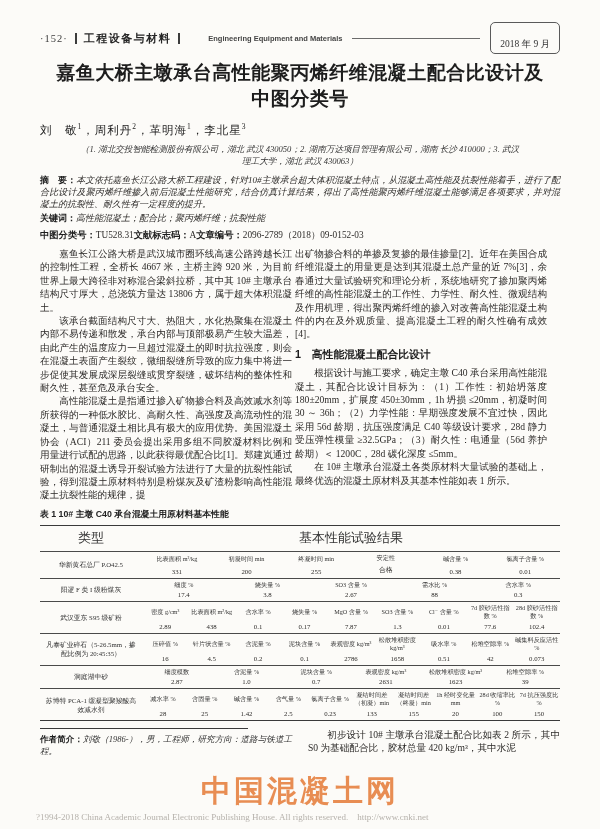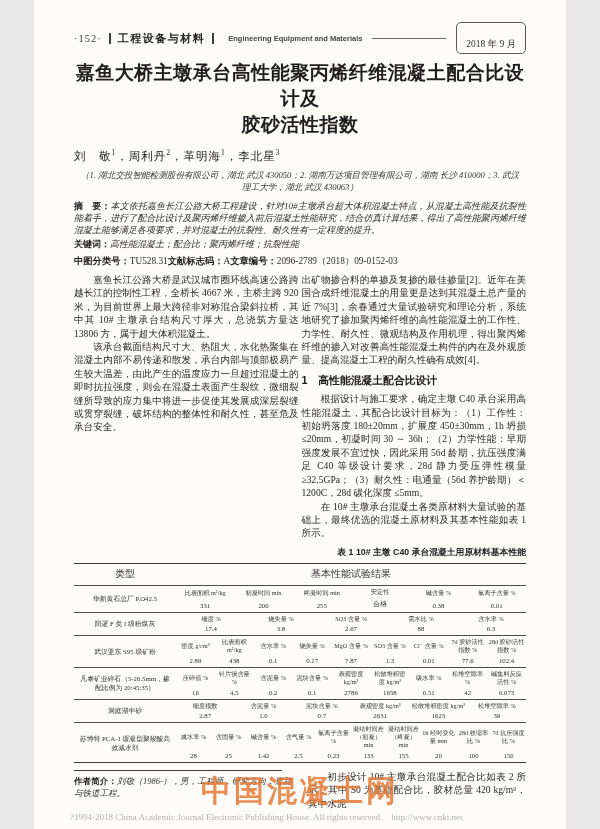--- a/index.html
+++ b/index.html
@@ -1,29 +1,29 @@
 <!DOCTYPE html>
 <html><head>
 <meta charset="utf-8">
 <style>
   * { margin:0; padding:0; box-sizing:border-box; }
   html,body { background:#e9e9e9; }
   .page {
-    width:532px; height:829px; margin:0 auto; position:relative; overflow:hidden;
+    width:600px; height:829px; margin:0 auto; position:relative; overflow:hidden;
     background:#fcfbf8; color:#2e2c2a;
     font-family:"Liberation Serif","DejaVu Serif",serif;
   }
   .inner { padding:30px 40px 0 40px; }
 
   
   .pheader { display:flex; align-items:center; height:16px; }
   .pagenum { font-size:10.5px; color:#3c3c3c; letter-spacing:1px; white-space:nowrap; }
   .vbar { width:2px; height:11px; background:#3c3c3c; margin:0 7px; flex:none; }
   .jcn { font-family:"Liberation Sans","DejaVu Sans",sans-serif; font-weight:bold; font-size:11px; letter-spacing:1.5px; white-space:nowrap; color:#262626; }
-  .jen { font-family:"Liberation Sans","DejaVu Sans",sans-serif; font-weight:bold; font-size:7.5px; color:#454545; margin-left:7px; white-space:nowrap; }
+  .jen { font-family:"Liberation Sans","DejaVu Sans",sans-serif; font-weight:bold; font-size:7.5px; color:#454545; margin-left:21px; white-space:nowrap; }
   .hline { flex:1; border-top:1px solid #6b6b6b; margin:0 10px; }
   .datebox { border:1px solid #5a5a5a; border-radius:5px; padding:15px 9px 2px; font-size:9.5px; white-space:nowrap; color:#333; }
 
   
   .title { margin-top:14px; text-align:center; font-family:"Liberation Sans","DejaVu Sans",sans-serif; font-weight:bold; font-size:19px; line-height:26px; color:#1d1d1d; letter-spacing:0.5px; }
   .authors { margin-top:10px; text-align:left; font-size:11.5px; color:#222; letter-spacing:1px; }
   .authors sup { font-size:7.5px; }
   .affil { margin-top:5px; text-align:center; font-style:italic; font-size:8.6px; line-height:12px; color:#333; }
 
   .absblock { margin-top:7px; text-align:justify; font-style:italic; font-size:9px; line-height:12.3px; color:#2e2c2a; }
@@ -32,24 +32,24 @@
   .metarow { display:flex; justify-content:flex-start; margin-top:5px; font-size:9.3px; }
 
   
   .cols { display:flex; gap:3px; margin-top:5px; }
   .col { width:252px; font-size:9.6px; line-height:13.4px; text-align:justify; color:#2b2927; }
   .col p { text-indent:2em; }
   .col p.noindent { text-indent:0; }
   .sechead { font-family:"Liberation Sans","DejaVu Sans",sans-serif; font-weight:bold; font-size:10.8px; margin:7px 0 5px 0; color:#1d1d1d; }
 
   
-  .tcaption { margin-top:7px; text-align:right; font-family:"Liberation Sans","DejaVu Sans",sans-serif; font-weight:bold; font-size:8.8px; color:#222; }
+  .tcaption { margin-top:7px; text-align:left; font-family:"Liberation Sans","DejaVu Sans",sans-serif; font-weight:bold; font-size:8.8px; color:#222; }
   .table1 { margin-top:4px; border-top:1.4px solid #3a3a3a; border-bottom:1.4px solid #3a3a3a; }
   .thead { display:flex; border-bottom:0.8px solid #4a4a4a; }
-  .thead > div { padding:3px 0 4px; text-align:center; font-size:10px; color:#333; }
+  .thead > div { padding:3px 0 4px; text-align:center; font-size:13px; color:#333; }
   .tlabelh { width:102px; flex:none; }
   .tresh { flex:1; }
   .trow { display:flex; border-bottom:0.8px solid #4a4a4a; align-items:stretch; }
   .trow:last-child { border-bottom:none; }
   .tlabel { width:102px; flex:none; display:flex; align-items:center; justify-content:center; text-align:center; font-size:6.8px; line-height:9px; padding:3px 4px; color:#333; }
   .tprops { flex:1; display:flex; }
   .tcell { flex:1; display:flex; flex-direction:column; text-align:center; padding:2px 1px 1px; }
   .th { flex:1; display:flex; align-items:center; justify-content:center; font-size:6.2px; line-height:7.8px; color:#333; }
   .tv { font-size:6.8px; padding:3px 0 2px; color:#2e2c2a; }
 
@@ -78,21 +78,21 @@
       <span class="vbar"></span>
       <span class="jcn">工程设备与材料</span>
       <span class="vbar"></span>
       <span class="jen">Engineering Equipment and Materials</span>
       <span class="hline"></span>
       <span class="datebox">2018 年 9 月</span>
     </div>
 
     <div class="title">
       <div>嘉鱼大桥主墩承台高性能聚丙烯纤维混凝土配合比设计及</div>
-      <div>胶砂活性指数</div>
+      <div>中图分类号</div>
     </div>
 
     <div class="authors"><span>刘　敬</span><sup>1</sup><span>，</span><span>周利丹</span><sup>2</sup><span>，</span><span>革明海</span><sup>1</sup><span>，</span><span>李北星</span><sup>3</sup></div>
 
     <div class="affil">
       <div>（1. 湖北交投智能检测股份有限公司，湖北 武汉 430050；2. 湖南万达项目管理有限公司，湖南 长沙 410000；3. 武汉</div>
       <div>理工大学，湖北 武汉 430063）</div>
     </div>
 
     <div class="absblock">
@@ -106,20 +106,21 @@
     <div class="metarow">
       <span><span class="lab">中图分类号：</span><span>TU528.31</span></span>
       <span><span class="lab">文献标志码：</span><span>A</span></span>
       <span><span class="lab">文章编号：</span><span>2096-2789（2018）09-0152-03</span></span>
     </div>
 
     <div class="cols">
       <div class="col">
           <p>嘉鱼长江公路大桥是武汉城市圈环线高速公路跨越长江的控制性工程，全桥长 4667 米，主桥主跨 920 米，为目前世界上最大跨径非对称混合梁斜拉桥，其中其 10# 主墩承台结构尺寸厚大，总浇筑方量达 13806 方，属于超大体积混凝土。</p>
           <p>该承台截面结构尺寸大、热阻大，水化热聚集在混凝土内部不易传递和散发，承台内部与顶部极易产生较大温差，由此产生的温度应力一旦超过混凝土的即时抗拉强度，则会在混凝土表面产生裂纹，微细裂缝所导致的应力集中将进一步促使其发展成深层裂缝或贯穿裂缝，破坏结构的整体性和耐久性，甚至危及承台安全。</p>
+          <p>高性能混凝土是指通过掺入矿物掺合料及高效减水剂等所获得的一种低水胶比、高耐久性、高强度及高流动性的混凝土，与普通混凝土相比具有极大的应用优势。美国混凝土协会（ACI）211 委员会提出采用多组不同胶凝材料比例和用量进行试配的思路，以此获得最优配合比[1]。郑建岚通过研制出的混凝土诱导开裂试验方法进行了大量的抗裂性能试验，得到混凝土原材料特别是粉煤灰及矿渣粉影响高性能混凝土抗裂性能的规律，提</p>
         </div>
       <div class="col">
         <p class="noindent">出矿物掺合料的单掺及复掺的最佳掺量[2]。近年在美国合成纤维混凝土的用量更是达到其混凝土总产量的近 7%[3]，余春通过大量试验研究和理论分析，系统地研究了掺加聚丙烯纤维的高性能混凝土的工作性、力学性、耐久性、微观结构及作用机理，得出聚丙烯纤维的掺入对改善高性能混凝土构件的内在及外观质量、提高混凝土工程的耐久性确有成效[4]。</p>
         <div class="sechead">1　高性能混凝土配合比设计</div>
         <div>
             <p>根据设计与施工要求，确定主墩 C40 承台采用高性能混凝土，其配合比设计目标为：（1）工作性：初始坍落度 180±20mm，扩展度 450±30mm，1h 坍损 ≤20mm，初凝时间 30 ～ 36h；（2）力学性能：早期强度发展不宜过快，因此采用 56d 龄期，抗压强度满足 C40 等级设计要求，28d 静力受压弹性模量 ≥32.5GPa；（3）耐久性：电通量（56d 养护龄期）＜ 1200C，28d 碳化深度 ≤5mm。</p>
             <p>在 10# 主墩承台混凝土各类原材料大量试验的基础上，最终优选的混凝土原材料及其基本性能如表 1 所示。</p>
           </div>
       </div>
     </div>

